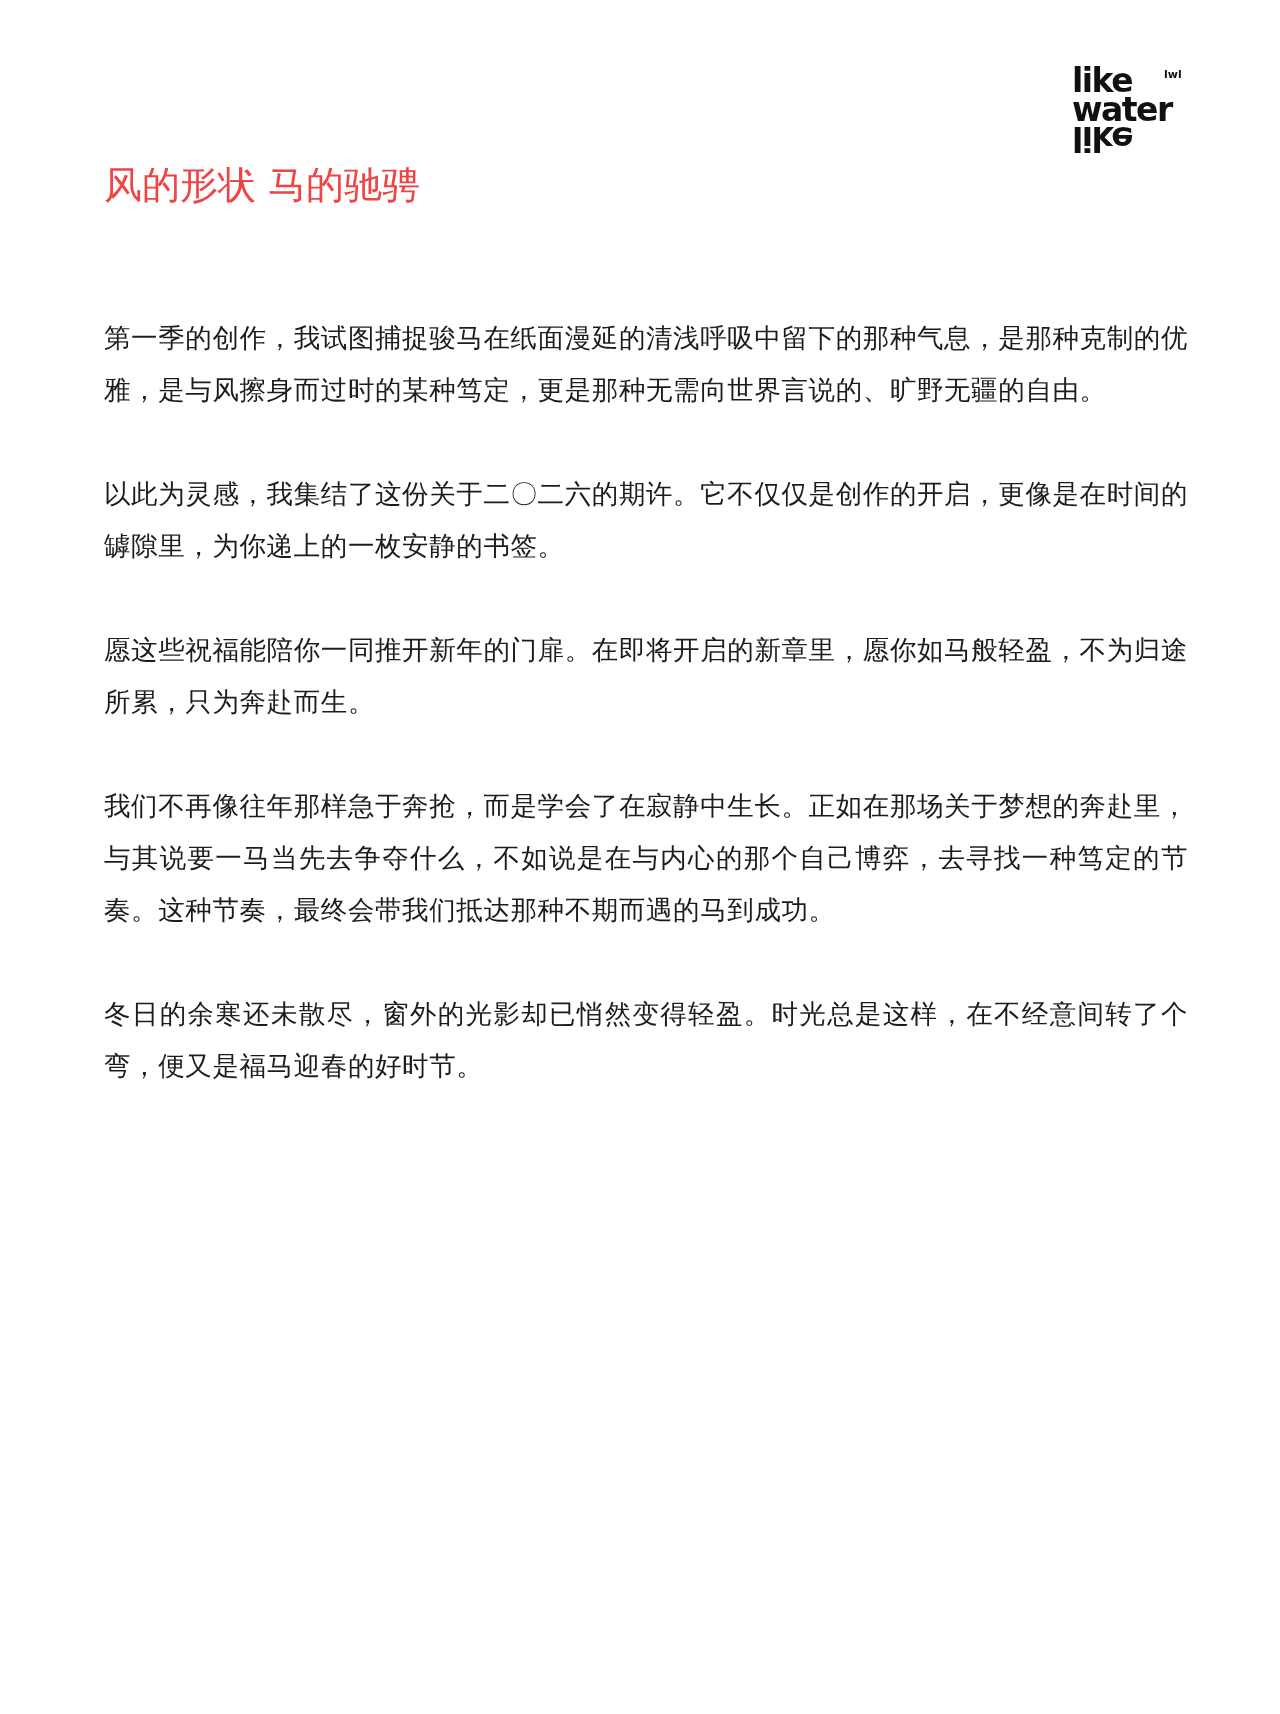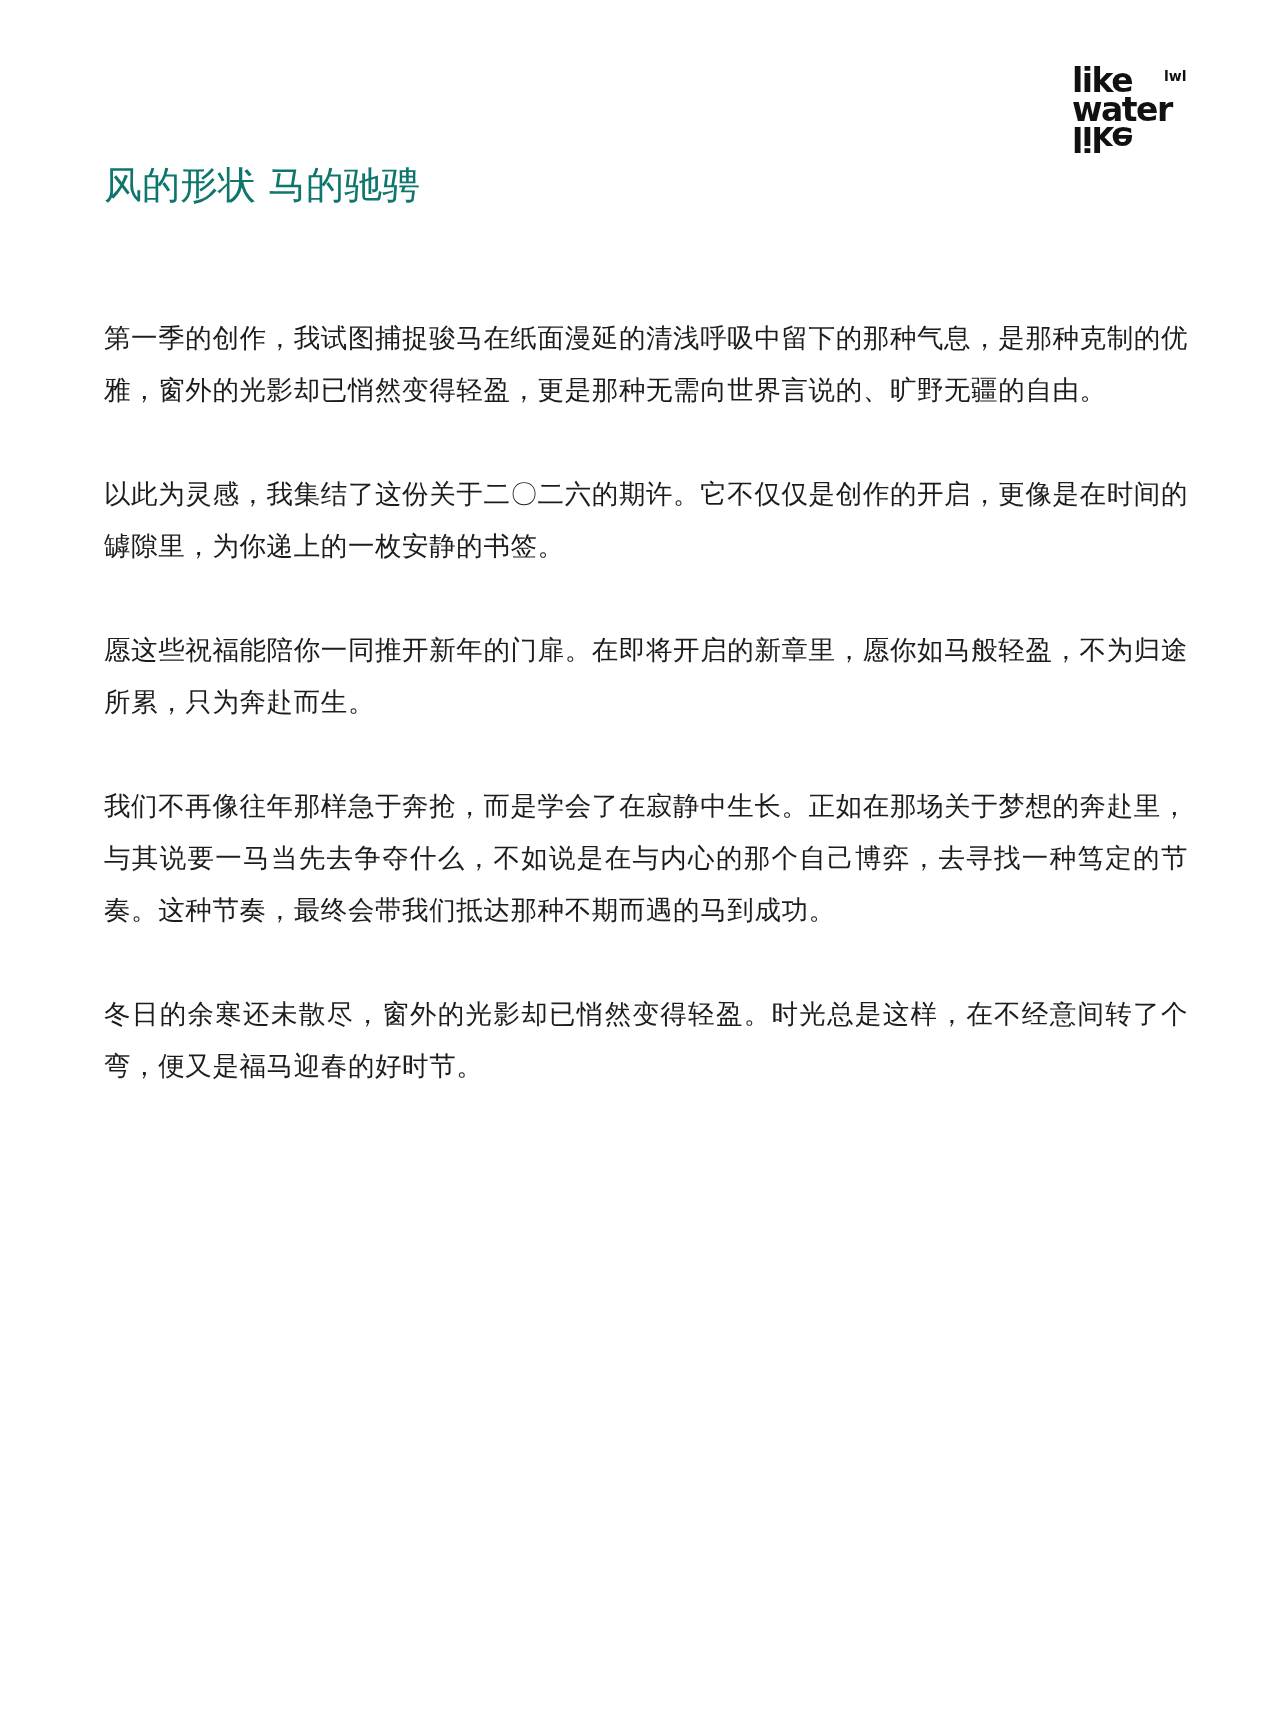--- a/index.html
+++ b/index.html
@@ -32,35 +32,35 @@
       color: #111111;
     }
     .logo .word.flipped {
       transform: scaleY(-1);
       transform-origin: center;
     }
     .logo .mark {
       position: absolute;
       left: 92px;
       top: 2px;
-      font-size: 14px;
+      font-size: 11px;
       font-weight: bold;
       letter-spacing: 0px;
       color: #111111;
     }
     .title {
       position: absolute;
       left: 104px;
       top: 160px;
       margin: 0;
       font-size: 38px;
       font-weight: normal;
       line-height: 50px;
       letter-spacing: 0px;
-      color: #0f766e;
+      color: #ef4444;
     }
     .content {
       position: absolute;
       left: 104px;
       top: 312px;
       width: 1084px;
     }
     .content p {
       margin: 0 0 52px 0;
       font-size: 26.5px;
@@ -77,18 +77,18 @@
 <div class="logo">
   <span class="word">like</span>
   <span class="word">water</span>
   <span class="word flipped">like</span>
   <span class="mark">lwl</span>
 </div>
 
 <h1 class="title">风的形状 马的驰骋</h1>
 
 <div class="content">
-  <p>第一季的创作，我试图捕捉骏马在纸面漫延的清浅呼吸中留下的那种气息，是那种克制的优雅，窗外的光影却已悄然变得轻盈，更是那种无需向世界言说的、旷野无疆的自由。</p>
+  <p>第一季的创作，我试图捕捉骏马在纸面漫延的清浅呼吸中留下的那种气息，是那种克制的优雅，是与风擦身而过时的某种笃定，更是那种无需向世界言说的、旷野无疆的自由。</p>
   <p>以此为灵感，我集结了这份关于二〇二六的期许。它不仅仅是创作的开启，更像是在时间的罅隙里，为你递上的一枚安静的书签。</p>
   <p>愿这些祝福能陪你一同推开新年的门扉。在即将开启的新章里，愿你如马般轻盈，不为归途所累，只为奔赴而生。</p>
   <p>我们不再像往年那样急于奔抢，而是学会了在寂静中生长。正如在那场关于梦想的奔赴里，与其说要一马当先去争夺什么，不如说是在与内心的那个自己博弈，去寻找一种笃定的节奏。这种节奏，最终会带我们抵达那种不期而遇的马到成功。</p>
   <p>冬日的余寒还未散尽，窗外的光影却已悄然变得轻盈。时光总是这样，在不经意间转了个弯，便又是福马迎春的好时节。</p>
 </div>
 
 </body></html>

